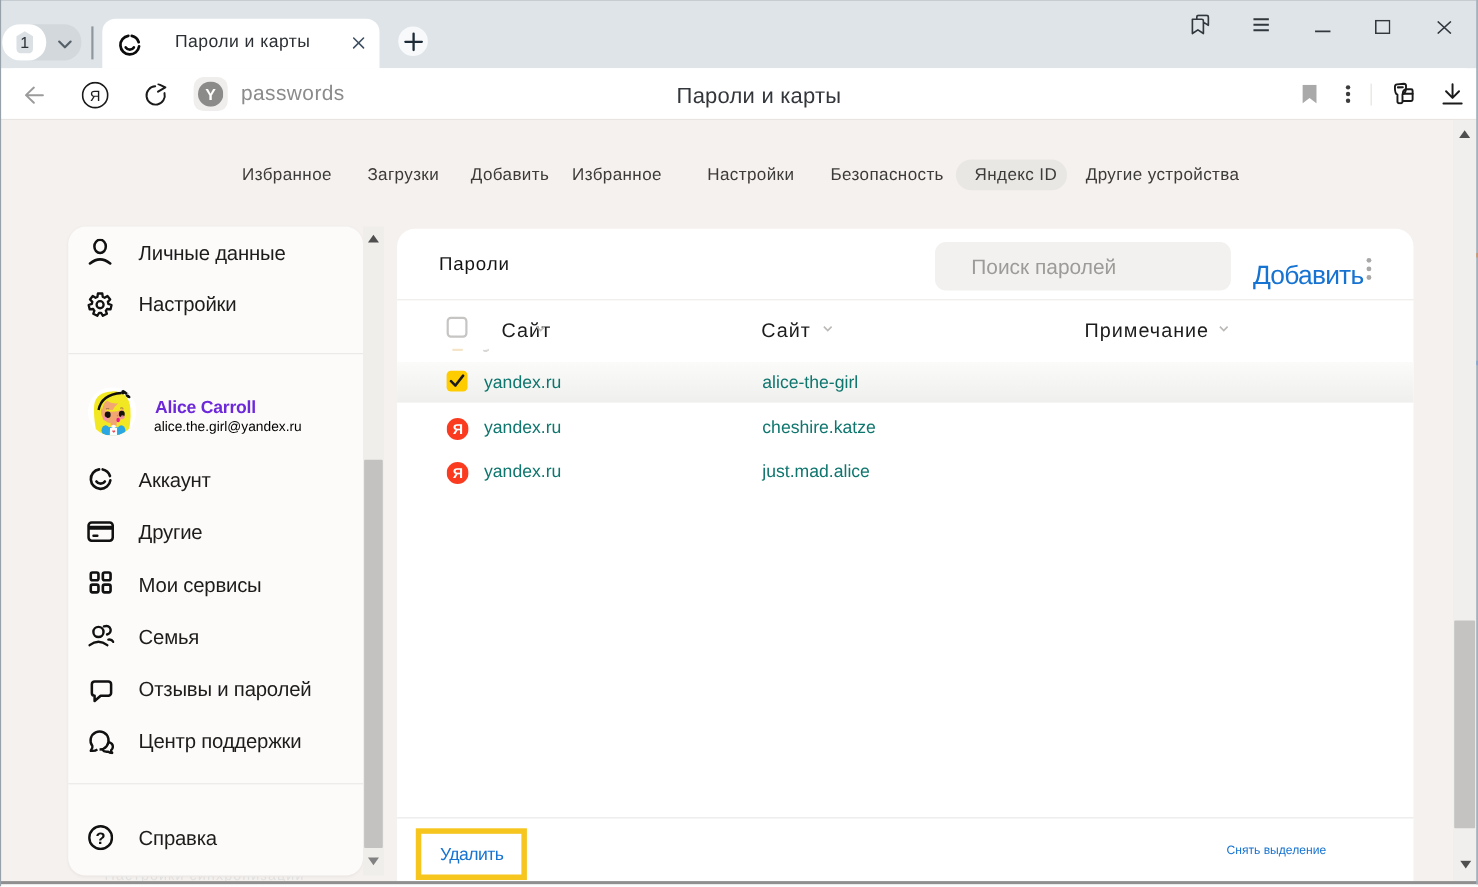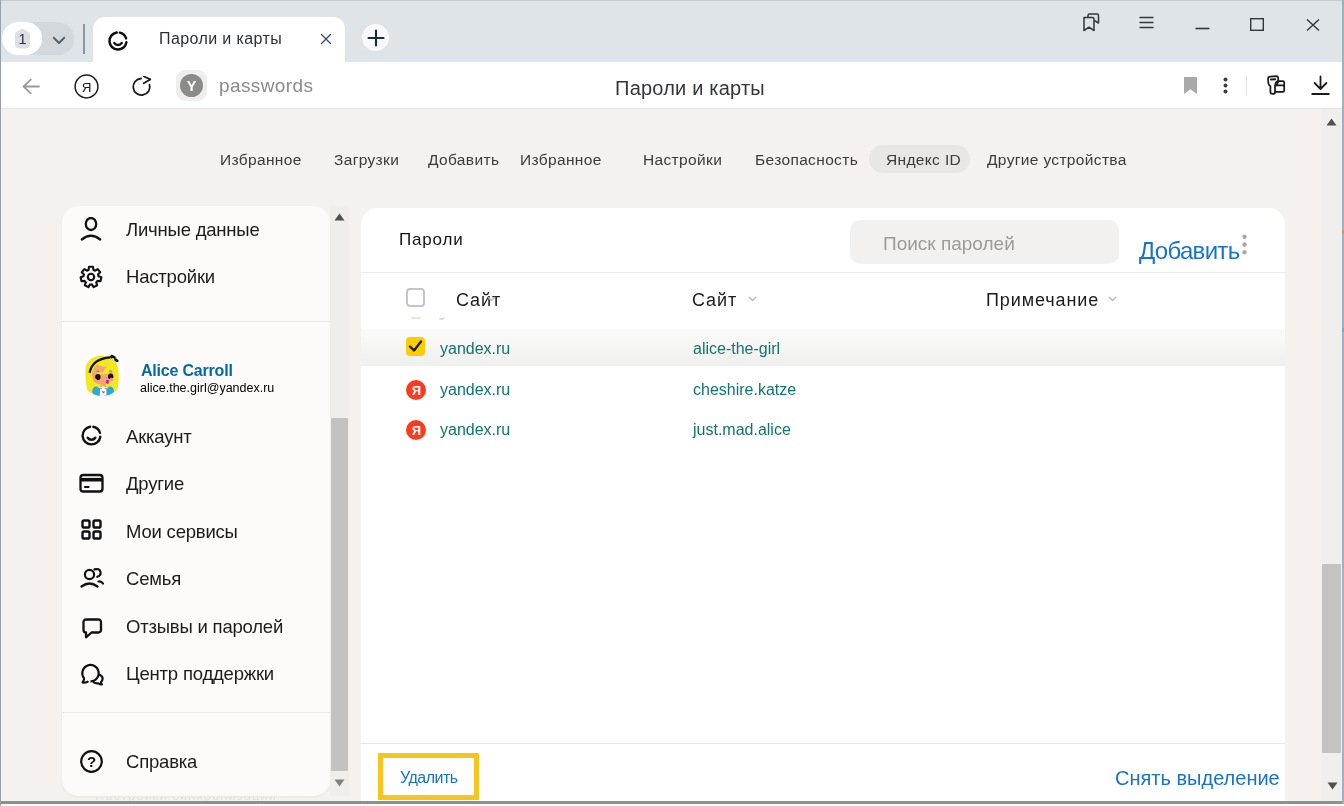--- a/index.html
+++ b/index.html
@@ -38,21 +38,21 @@
 #searchph { left:867px; top:232.5px; font-size:19px; color:#9d9b99;margin-left:16px; }
 #addbtn { left:1139px; top:236.5px; font-size:24px; color:#1673d1; letter-spacing:-0.7px; }
 #hdrline { left:361px; top:272px; width:924px; height:1px; background:#edebe9; }
 .th { position:absolute; top:290px; font-size:18px; color:#1c1c1c; letter-spacing:0.9px; }
 .chev { position:absolute; width:9px; height:6px; }
 #selrow { left:361px; top:329px; width:924px; height:37px; background:linear-gradient(#fbfbfa,#efefee); }
 .cell { position:absolute; font-size:16px; color:#0f766e; }
 #footline { left:361px; top:743px; width:924px; height:1px; background:#e9e7e5; }
 #delbox { left:378px; top:753px; width:101px; height:47px; border:5.5px solid #f6c51e; }
 #dellink { left:400px; top:768.5px; font-size:16px; color:#1673d1; letter-spacing:-0.5px; }
-#deselect { left:1115px; top:767px; font-size:20px; color:#1673d1; }
+#deselect { left:1115px; top:767px; font-size:11px; color:#1673d1; }
 
 #bottomline { left:0; top:801px; width:1344px; height:3px; background:#8f8f8f; }
 #bottomwhite { left:0; top:804px; width:1344px; height:2px; background:#fbfbfb; }
 #rightborder { left:1342px; top:0; width:2px; height:804px; background:#a3b1bb; }
 </style>
 </head>
 <body>
 <div class="abs" id="tabbar"></div>
 <div class="abs" id="tabgrp">
   <div class="gray"></div>
@@ -201,21 +201,21 @@
     <ellipse cx="27.4" cy="29.8" rx="1.6" ry="2.1" fill="#ec1a8a"></ellipse>
     <rect x="20.6" y="31.2" width="5.4" height="4.5" fill="#f2a671"></rect>
     <path d="M15.8,44 L15.8,37.6 Q22,34.3 30.2,37.6 L30.2,44 Z" fill="#2aa7e2"></path>
     <ellipse cx="16" cy="39.2" rx="3.7" ry="4.7" fill="#2aa7e2"></ellipse>
     <ellipse cx="30.3" cy="39.2" rx="3.7" ry="4.7" fill="#2aa7e2"></ellipse>
     <path d="M19.8,44 L20,37.2 Q23.3,35.7 26.4,37.2 L26.4,44 Z" fill="#fdfdfd"></path>
     <path d="M20.6,35.3 L23.3,37.6 L25.9,35.2 L23.2,34.2 Z" fill="#fdfdfd"></path>
     <path d="M23.3,39.6 Q24.1,38.7 24.7,39.5 Q25.2,40.2 23.4,41.4 Q21.6,40.2 22.1,39.5 Q22.7,38.7 23.3,39.6 Z" fill="#ef4b57"></path>
   </g>
 </svg>
-<span class="abs" style="left:141px;top:362px;font-size:16px;font-weight:bold;color:#0369a1;letter-spacing:-0.2px">Alice Carroll</span>
+<span class="abs" style="left:141px;top:362px;font-size:16px;font-weight:bold;color:#6d28d9;letter-spacing:-0.2px">Alice Carroll</span>
 <span class="abs" style="left:140px;top:381px;font-size:12.5px;color:#000000">alice.the.girl@yandex.ru</span>
 <svg class="abs" style="left:80px;top:424px" width="23" height="23" viewBox="0 0 24 24" fill="none" stroke="#111" stroke-width="2.5" stroke-linecap="round">
   <path d="M13.93,2.90 A9.3,9.3 0 0 1 20.84,9.13"></path>
   <path d="M21.21,13.29 A9.3,9.3 0 1 1 10.55,2.81"></path>
   <path d="M7.99,14.31 A4.9,4.9 0 0 0 16.01,14.31"></path>
 </svg>
 <span class="side-item" style="top:426px">Аккаунт</span>
 <svg class="abs" style="left:79px;top:471px" width="25" height="25" viewBox="0 0 25 25" fill="none" stroke="#111">
     <rect x="1.5" y="4" width="22" height="16.5" rx="2.8" stroke-width="2.3"></rect>
     <path d="M1.5,8.7 H23.5" stroke-width="3.6"></path>

